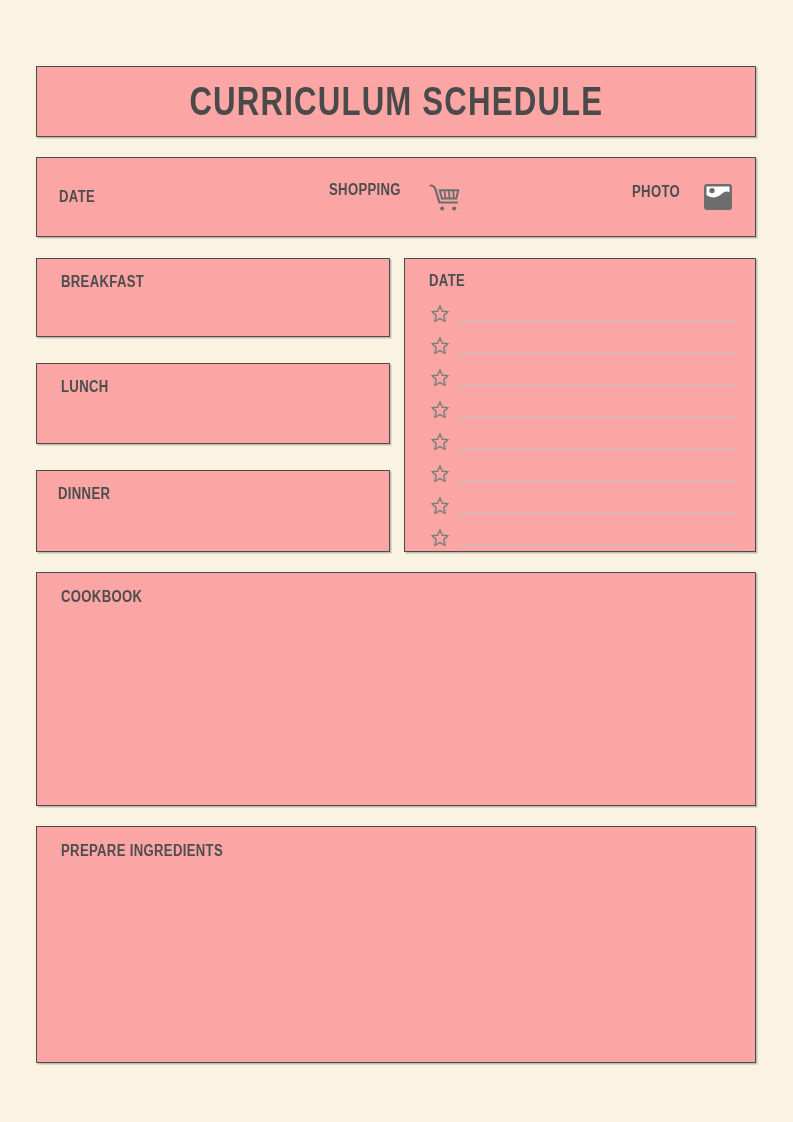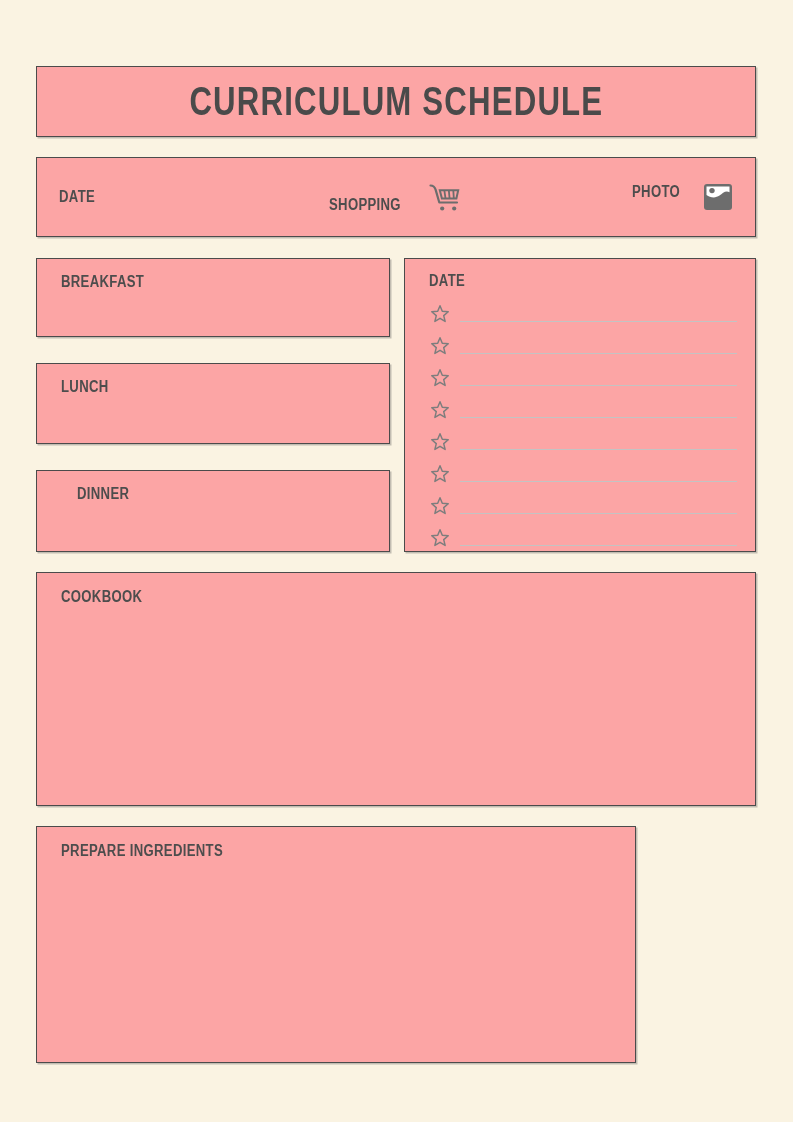--- a/index.html
+++ b/index.html
@@ -40,39 +40,39 @@
   .page-title {
     font-weight: bold; font-size: 40px; letter-spacing: 1.5px; color: #4a4a4a;
     display: inline-block; transform: scaleX(0.78); transform-origin: center center;
     white-space: nowrap;
   }
 
   
   .box-info { left: 36px; top: 157px; width: 720px; height: 80px;
     display: flex; align-items: center; padding: 0 22px; }
   .info-left { width: 200px; }
-  .info-center { flex: 1; display: flex; align-items: flex-end; justify-content: center; gap: 10px; }
+  .info-center { flex: 1; display: flex; align-items: flex-start; justify-content: center; gap: 10px; }
   .info-right { width: 200px; display: flex; align-items: flex-start; justify-content: flex-end; gap: 12px; }
   .icon { display: inline-flex; align-items: center; justify-content: center; }
 
   
   .box-breakfast { left: 36px; top: 258px; width: 354px; height: 79px; padding: 14px 24px; }
   .box-lunch     { left: 36px; top: 363px; width: 354px; height: 81px; padding: 14px 24px; }
-  .box-dinner    { left: 36px; top: 470px; width: 354px; height: 82px; padding: 14px 40px; }
+  .box-dinner    { left: 36px; top: 470px; width: 354px; height: 82px; padding: 14px 21px; }
 
   
   .box-dates { left: 404px; top: 258px; width: 352px; height: 294px; padding: 13px 18px 10px 24px; }
   .date-rows { margin-top: 4px; }
   .star-row { display: flex; align-items: flex-end; height: 32px; }
   .star-icon-wrap { width: 22px; height: 22px; margin-bottom: 1px; flex: 0 0 auto; }
   .write-line { flex: 1; border-bottom: 1.2px solid #c3c3c3; margin-left: 9px; margin-bottom: 4px; height: 1px; }
 
   
   .box-cookbook { left: 36px; top: 572px; width: 720px; height: 234px; padding: 15px 24px; }
-  .box-prepare  { left: 36px; top: 826px; width: 600px; height: 237px; padding: 15px 24px; }
+  .box-prepare  { left: 36px; top: 826px; width: 720px; height: 237px; padding: 15px 24px; }
 </style>
 </head>
 <body>
 
 <div class="page">
 
   <div class="box box-title">
     <span class="page-title">CURRICULUM SCHEDULE</span>
   </div>
 

